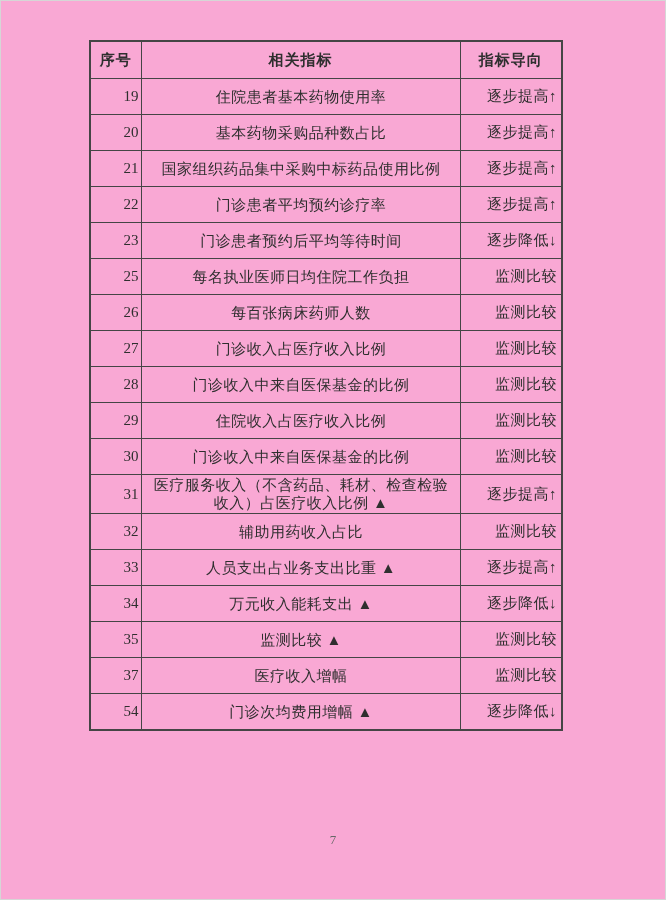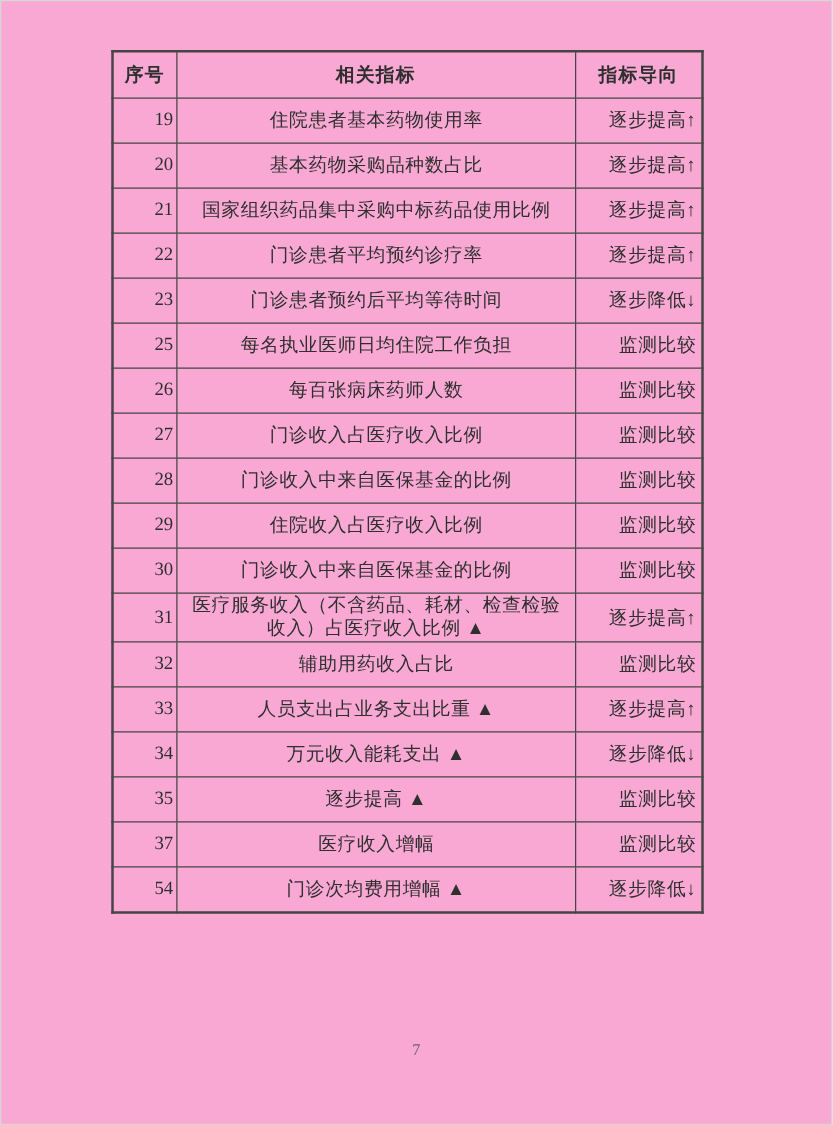--- a/index.html
+++ b/index.html
@@ -161,21 +161,21 @@
           <td class="c-ind">人员支出占业务支出比重 ▲</td>
           <td class="c-dir">逐步提高↑</td>
         </tr>
         <tr>
           <td class="c-no">34</td>
           <td class="c-ind">万元收入能耗支出 ▲</td>
           <td class="c-dir">逐步降低↓</td>
         </tr>
         <tr>
           <td class="c-no">35</td>
-          <td class="c-ind">逐步提高 ▲</td>
+          <td class="c-ind">监测比较 ▲</td>
           <td class="c-dir">监测比较</td>
         </tr>
         <tr>
           <td class="c-no">37</td>
           <td class="c-ind">医疗收入增幅</td>
           <td class="c-dir">监测比较</td>
         </tr>
         <tr>
           <td class="c-no">54</td>
           <td class="c-ind">门诊次均费用增幅 ▲</td>

